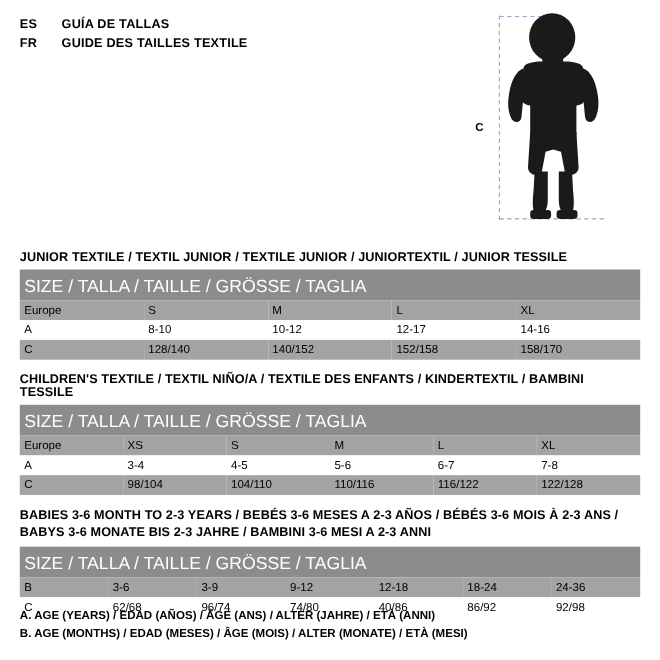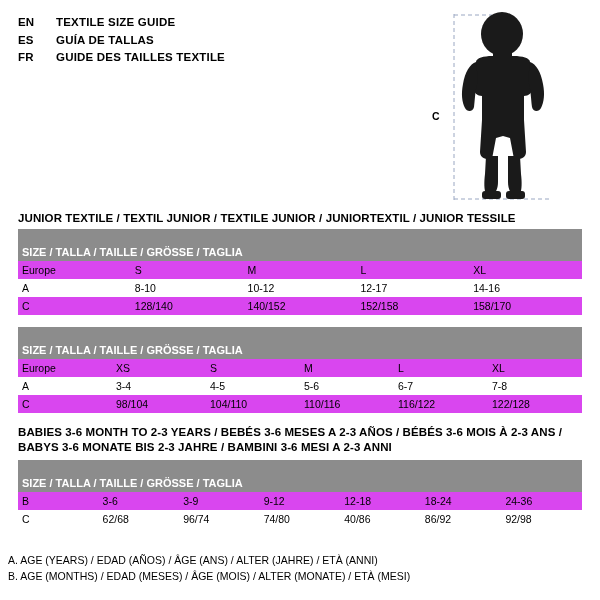--- a/index.html
+++ b/index.html
@@ -63,21 +63,21 @@
     left: 0px;
     top: 100px;
     font-size: 10.5px;
     font-weight: bold;
   }
 
   
   .sections {
     position: absolute;
     left: 18px;
-    top: 212px;
+    top: 228px;
     width: 564px;
   }
   .section {
     margin-bottom: 12px;
   }
   .section-title {
     font-size: 11.5px;
     font-weight: bold;
     letter-spacing: 0.1px;
     margin-bottom: 5px;
@@ -91,59 +91,55 @@
     table-layout: fixed;
     font-size: 10.5px;
   }
   table.sizes td {
     padding: 3px 0 3px 4px;
     vertical-align: middle;
   }
   tr.head td {
     background: #8c8c8c;
     color: #ffffff;
-    font-weight: bold;
-    font-size: 11px;
-    padding: 17px 0 3px 4px;
+    font-weight: normal;
+    font-size: 16px;
+    padding: 7px 0 3px 4px;
   }
   tr.shade td {
-    background: #d946ef;
+    background: #a3a3a3;
   }
   tr.plain td {
     background: #ffffff;
   }
   td.rowlabel {
     width: 44px;
   }
 
   
   .legend {
     position: absolute;
-    left: 8px;
+    left: 18px;
     bottom: 16px;
     width: 564px;
     font-size: 10.5px;
-    font-weight: normal;
+    font-weight: bold;
     line-height: 15.5px;
   }
   .legend div {
     white-space: nowrap;
   }
 </style>
 </head>
 <body>
 
 <div class="page">
 
   <div class="header">
     <div class="lang-block">
-      <div class="lang-row">
-        <span class="lang-code">EN</span>
-        <span class="lang-title">TEXTILE SIZE GUIDE</span>
-      </div>
       <div class="lang-row">
         <span class="lang-code">ES</span>
         <span class="lang-title">GUÍA DE TALLAS</span>
       </div>
       <div class="lang-row">
         <span class="lang-code">FR</span>
         <span class="lang-title">GUIDE DES TAILLES TEXTILE</span>
       </div>
     </div>
   </div>
@@ -205,20 +201,21 @@
           <td>128/140</td>
           <td>140/152</td>
           <td>152/158</td>
           <td>158/170</td>
         </tr>
       </tbody>
         </table>
     </div>
 
     <div class="section">
+      <div class="section-title">CHILDREN'S TEXTILE / TEXTIL NIÑO/A / TEXTILE DES ENFANTS / KINDERTEXTIL / BAMBINI TESSILE</div>
       <table class="sizes">
         <tbody>
             <tr class="head">
           <td colspan="6">SIZE / TALLA / TAILLE / GRÖSSE / TAGLIA</td>
         </tr>
         <tr class="shade">
           <td class="rowlabel">Europe</td>
           <td>XS</td>
           <td>S</td>
           <td>M</td>

